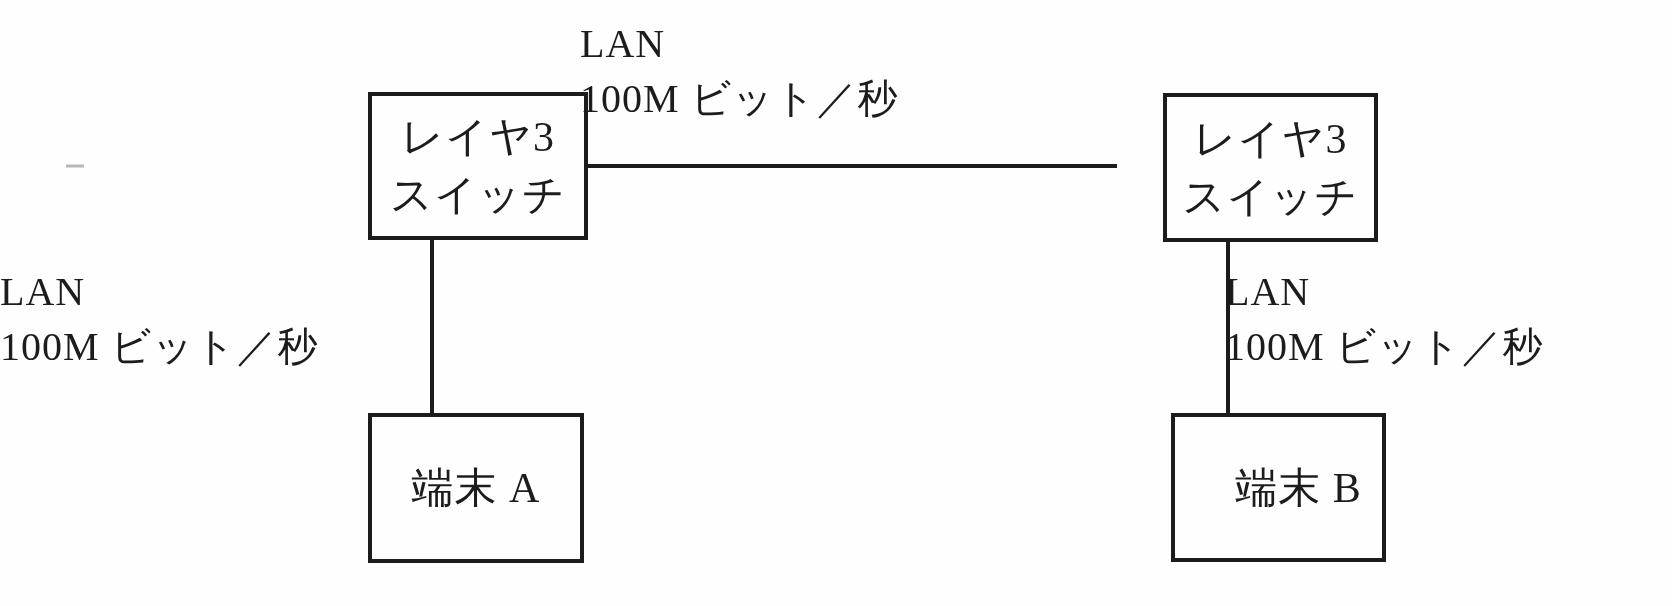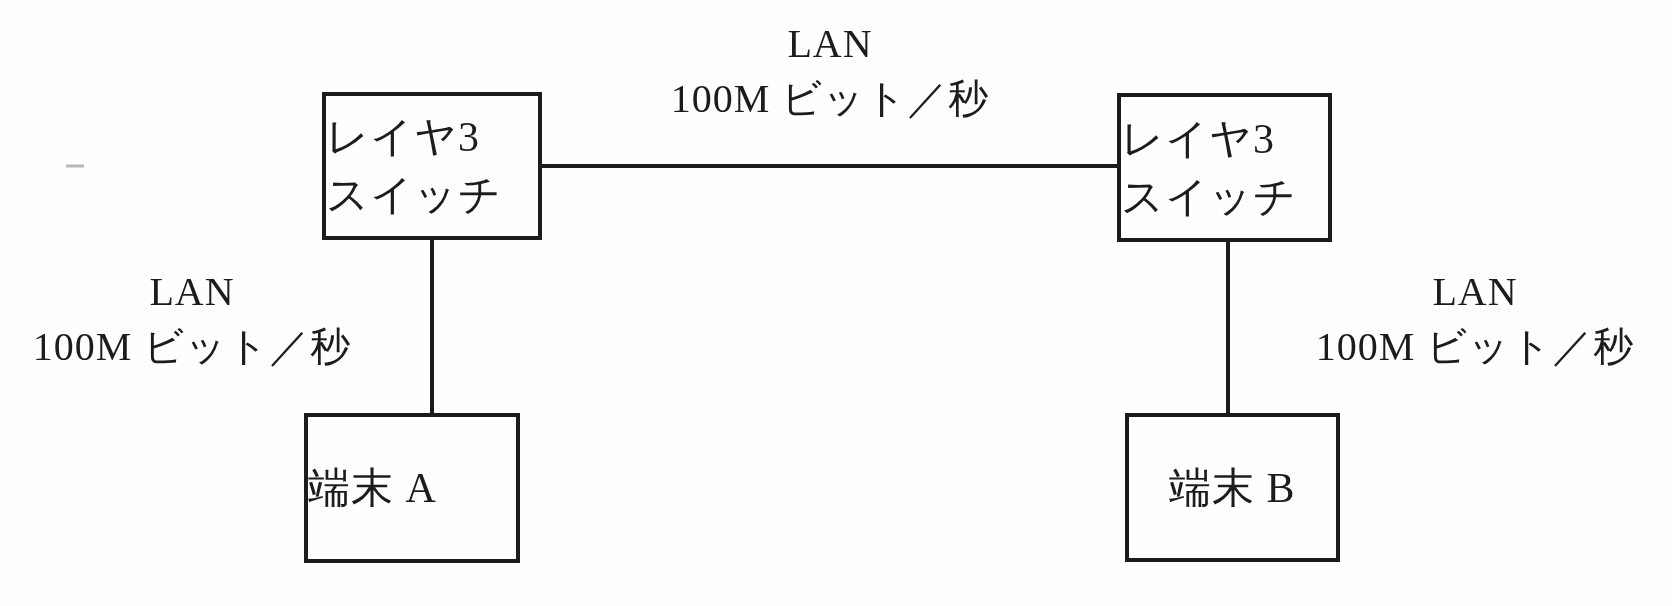--- a/index.html
+++ b/index.html
@@ -32,34 +32,35 @@
     stroke-width: 3;
     opacity: 0.7;
   }
   .node {
     position: absolute;
     box-sizing: border-box;
     border: 4px solid #1c1c1c;
     background: #fefefe;
     display: flex;
     flex-direction: column;
-    align-items: flex-start;
+    align-items: center;
     justify-content: center;
     text-align: center;
     font-size: 42px;
     line-height: 58px;
     letter-spacing: 1px;
+    margin-left: 46px;
   }
   .node.switch-left  { left: 322px;  top: 92px;  width: 220px; height: 148px; }
   .node.switch-right { left: 1117px; top: 93px;  width: 215px; height: 149px; }
-  .node.terminal-a   { left: 304px;  top: 413px; width: 216px; height: 150px; }
+  .node.terminal-a   { left: 322px;  top: 413px; width: 216px; height: 150px; }
   .node.terminal-b   { left: 1125px; top: 413px; width: 215px; height: 149px; padding-left: 40px; }
   .link-label {
     position: absolute;
-    text-align: center;
+    text-align: left;
     font-size: 40px;
     line-height: 55px;
     letter-spacing: 1px;
     white-space: nowrap;
   }
   .link-label.backbone { left: 580px;  top: 16px;  width: 500px; }
   .link-label.left     { left: 0px;    top: 264px; width: 384px; }
   .link-label.right    { left: 1225px; top: 264px; width: 500px; }
 </style>
 </head>

